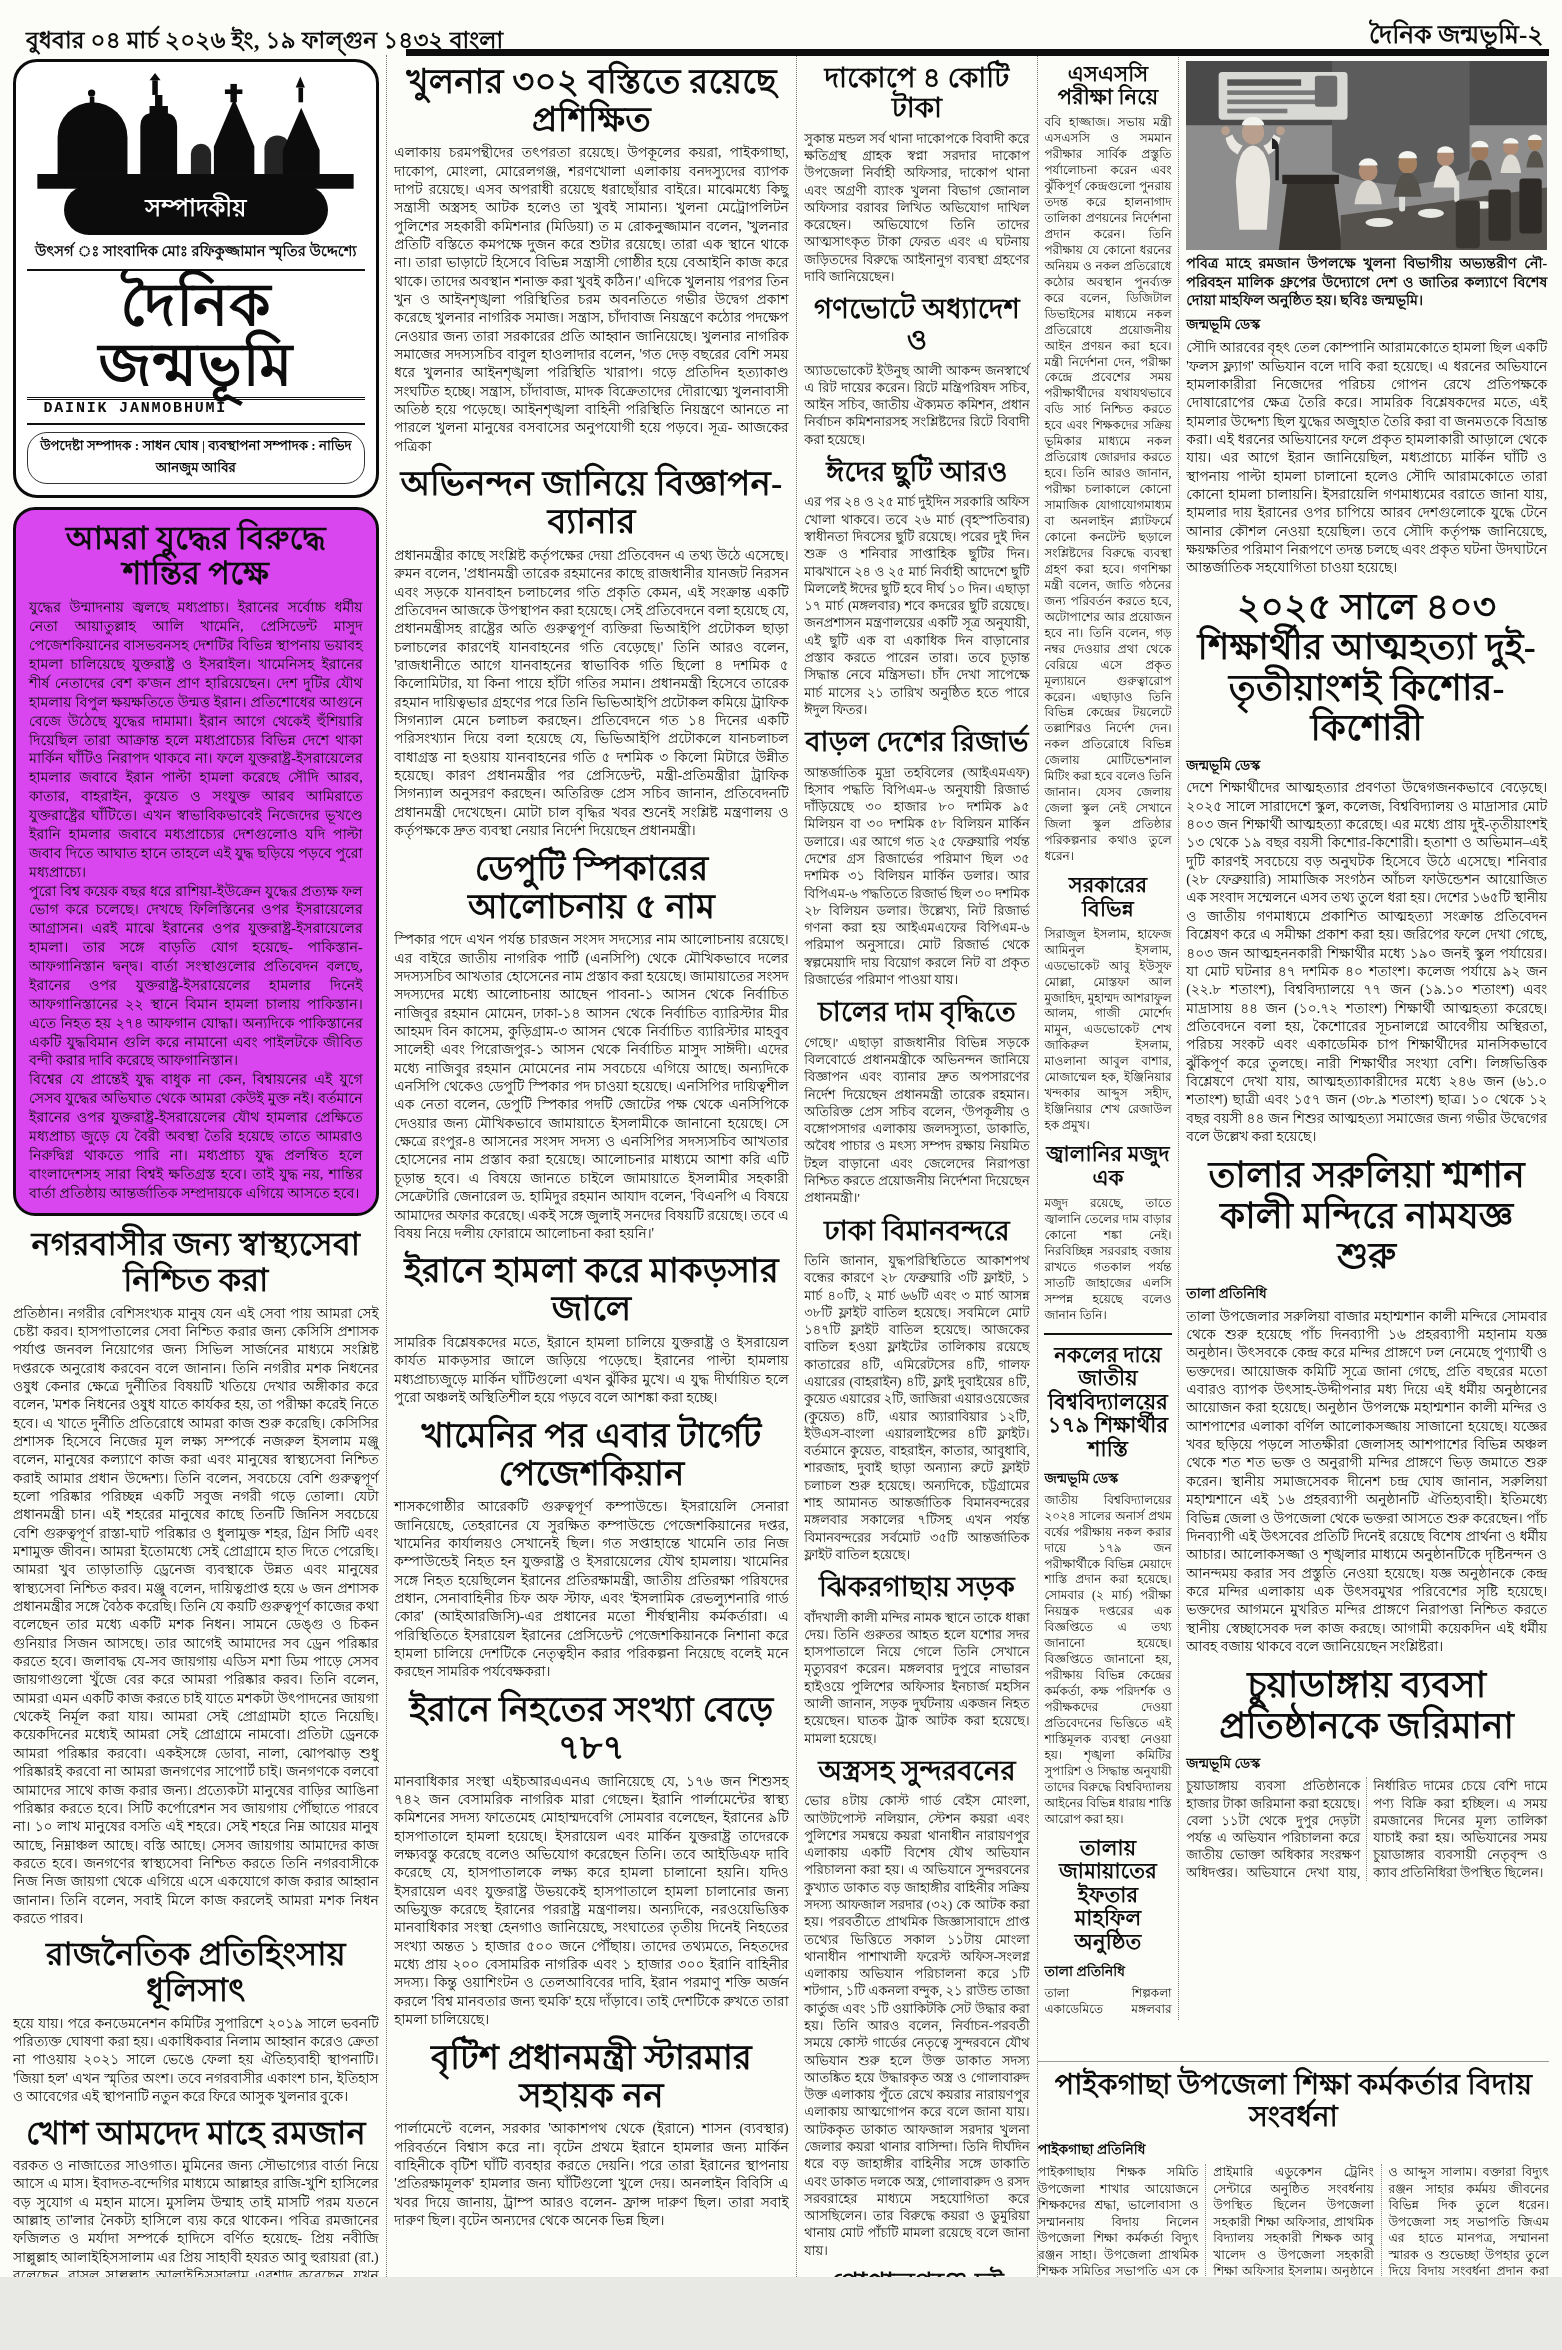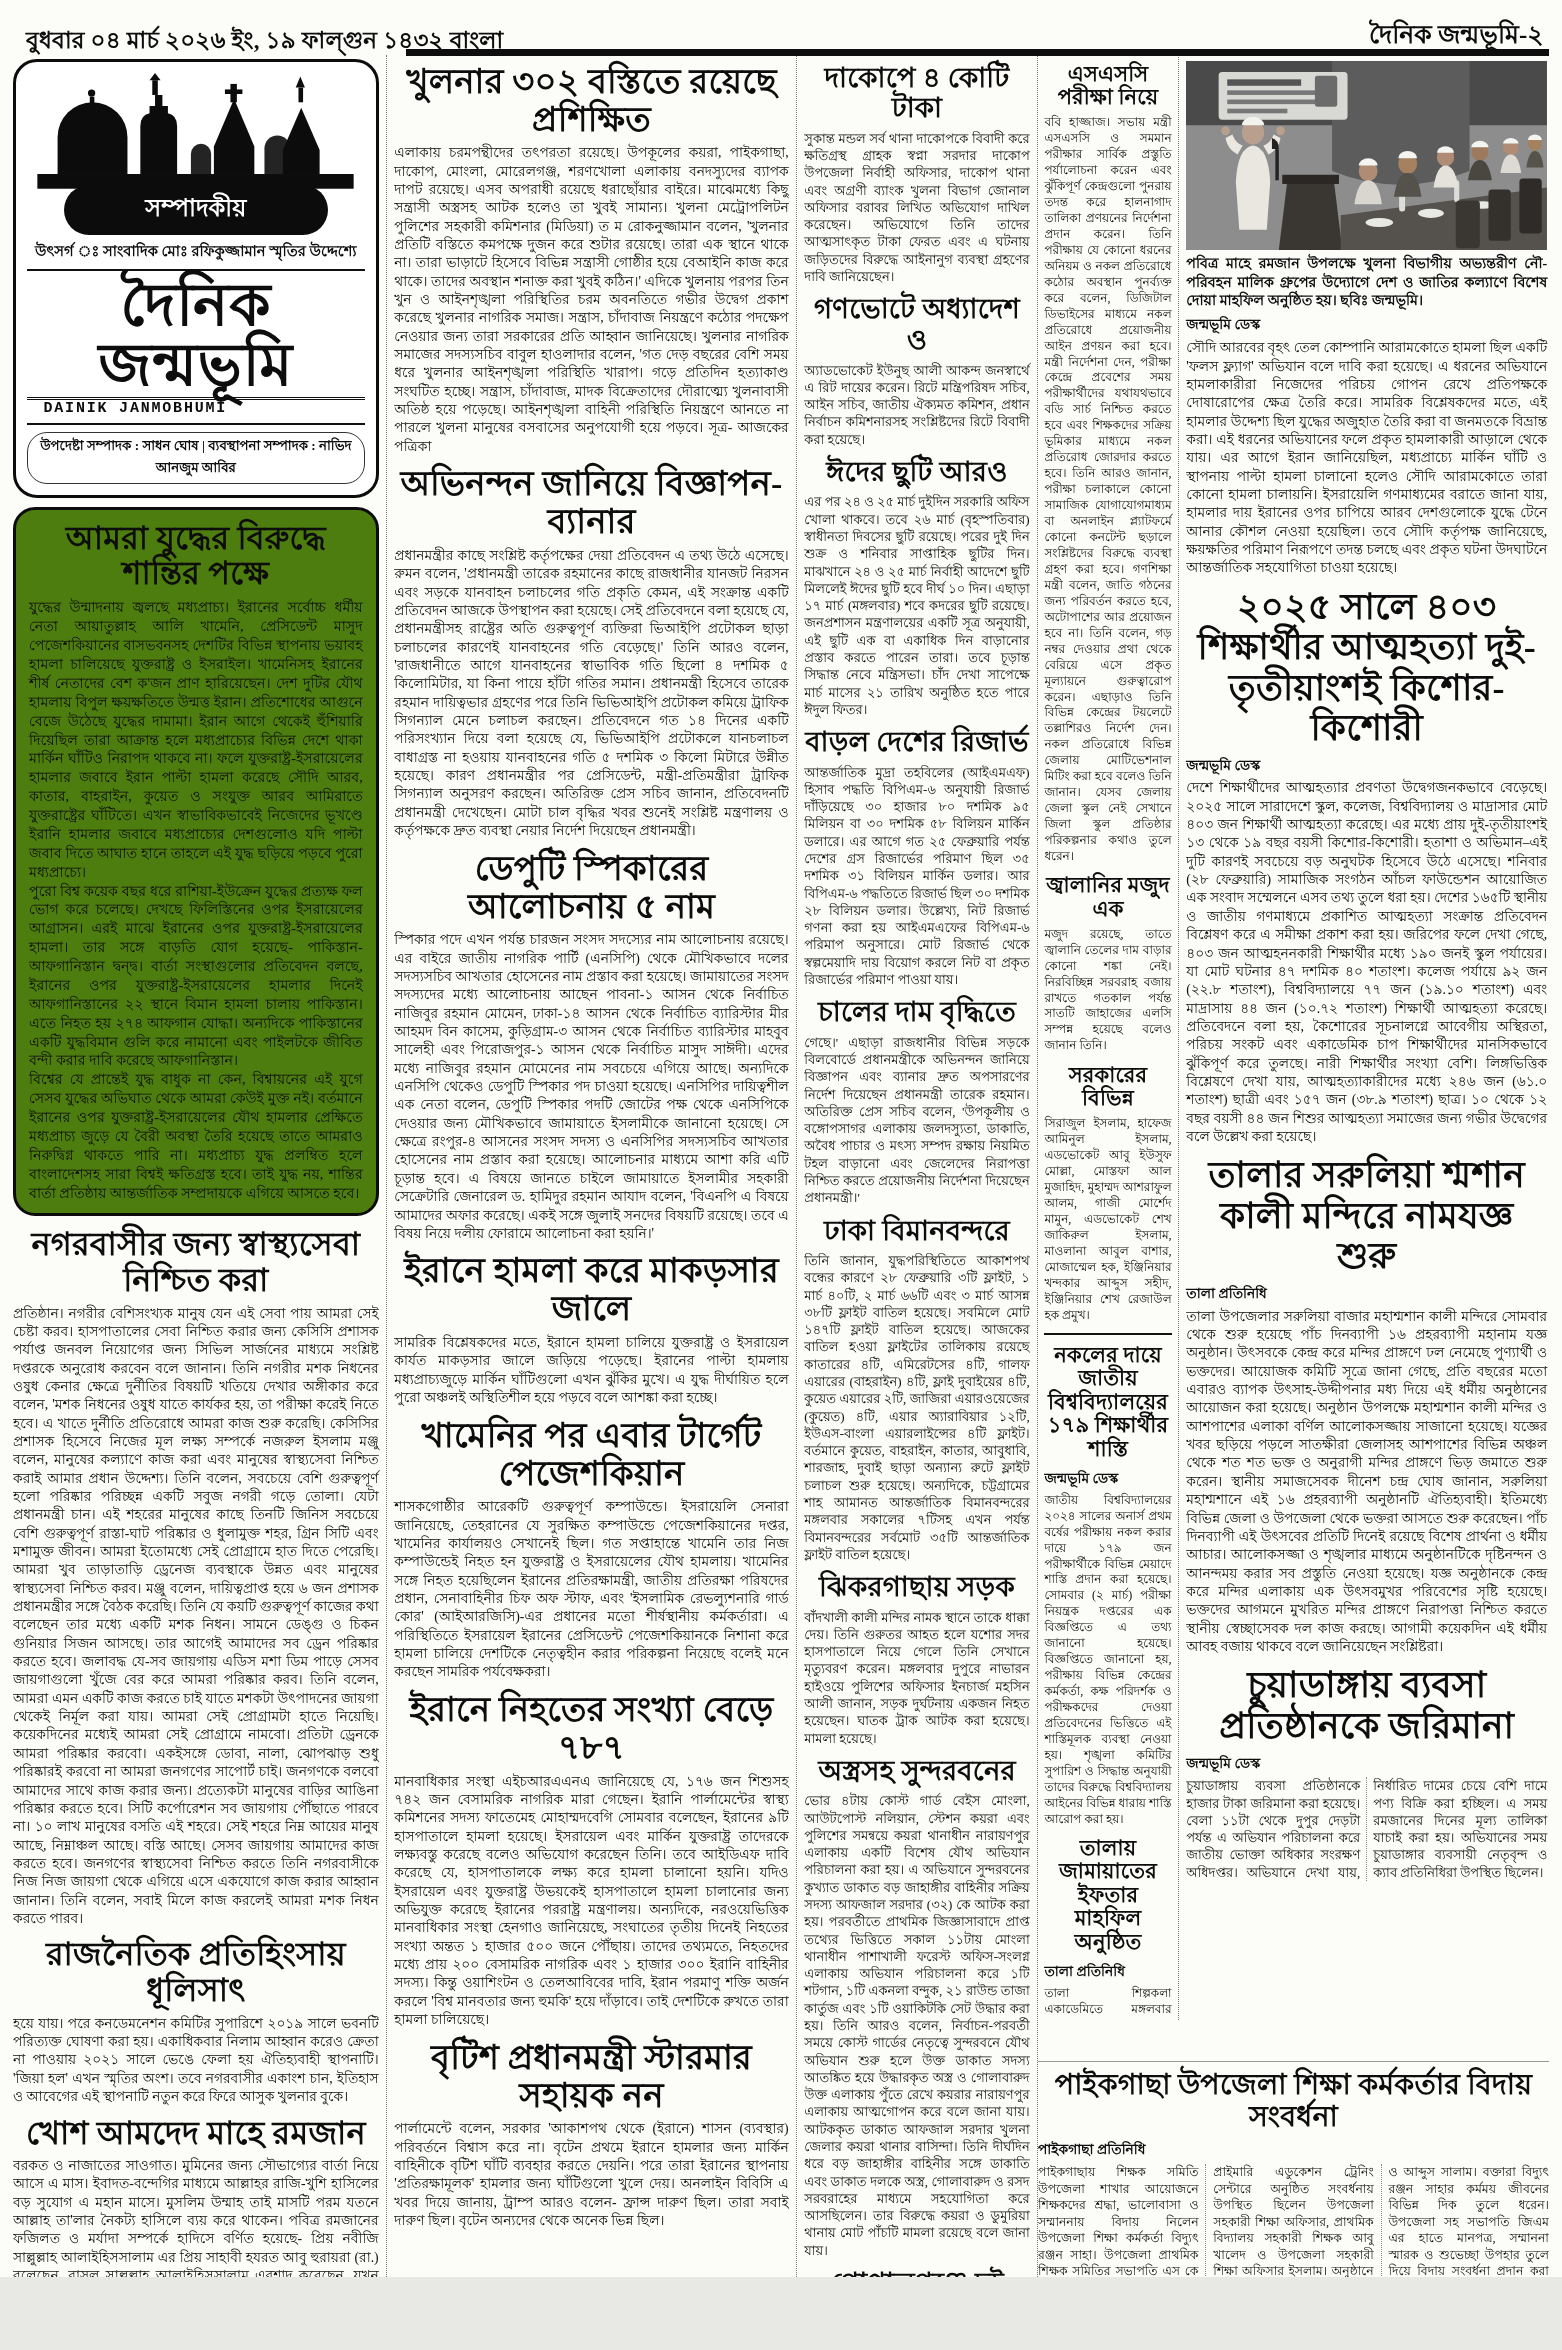--- a/index.html
+++ b/index.html
@@ -43,21 +43,21 @@
   
   .masthead-box { border:3.7px solid #0c0c0c; border-radius:24px; padding:9.2px 11px 11px 11px; text-align:center; margin-bottom:9.2px; background:#fff; }
   .skyline { display:block; margin:0 auto; }
   .editorial-pill { display:block; width:78%; margin:-24px auto 3.7px auto; background:#0c0c0c; color:#fff; font-weight:bold; font-size:24px; border-radius:27.5px; padding:3.7px 0 6.4px 0; position:relative; }
   .dedication { font-weight:bold; font-size:14.7px; border-bottom:2.8px solid #111; padding-bottom:5.5px; margin-bottom:1.8px; }
   .paper-title { font-size:59px; font-weight:700; letter-spacing:0.9px; line-height:1.02; border-bottom:3.7px double #111; padding:1.8px 0 1.8px 0; }
   .paper-title-en { text-align:left; font-family:Liberation Mono, monospace; font-weight:bold; font-size:15px; letter-spacing:1.8px; border-bottom:2.8px solid #111; padding:0 0 5.5px 16.5px; margin-bottom:7.3px; }
   .advisors { border:1.8px solid #333; border-radius:20px; font-weight:bold; font-size:13.3px; padding:2.8px 5.5px; }
 
   
-  .editorial-box { border:3.7px solid #0c0c0c; border-radius:22px; padding:7.3px 13px 11px 13px; margin-bottom:11px; background:#4d7c0f; }
+  .editorial-box { border:3.7px solid #0c0c0c; border-radius:22px; padding:7.3px 13px 11px 13px; margin-bottom:11px; background:#d946ef; }
   .editorial-box h2 { text-align:center; font-size:37px; font-weight:bold; line-height:1.1; margin-bottom:7.3px; }
   .editorial-box .abody { font-size:14.2px; }
 
   
   .photo-wrap { margin:1.8px 0 3.7px 0; }
   .photo-frame { width:100%; height:189px; background:#9a9a9a; overflow:hidden; }
   .caption { font-weight:bold; font-size:14.2px; text-align:justify; line-height:1.3; margin:4.6px 0 1.8px 0; }
 
   .bottom-span { border-top:1.8px solid #999; padding-top:3.7px; }
   .bottom-span .cols3 .abody { column-count:3; column-gap:14.7px; column-rule:1.8px dotted #888; font-size:12.4px; }
@@ -206,26 +206,26 @@
     <div class="right-region">
       <div class="right-top">
 
         <div class="c4">
           <div>
               <section class="article">
                 <h2>এসএসসি পরীক্ষা নিয়ে</h2>
                 <div class="abody">ববি হাজ্জাজ। সভায় মন্ত্রী এসএসসি ও সমমান পরীক্ষার সার্বিক প্রস্তুতি পর্যালোচনা করেন এবং ঝুঁকিপূর্ণ কেন্দ্রগুলো পুনরায় তদন্ত করে হালনাগাদ তালিকা প্রণয়নের নির্দেশনা প্রদান করেন। তিনি পরীক্ষায় যে কোনো ধরনের অনিয়ম ও নকল প্রতিরোধে কঠোর অবস্থান পুনর্ব্যক্ত করে বলেন, ডিজিটাল ডিভাইসের মাধ্যমে নকল প্রতিরোধে প্রয়োজনীয় আইন প্রণয়ন করা হবে। মন্ত্রী নির্দেশনা দেন, পরীক্ষা কেন্দ্রে প্রবেশের সময় পরীক্ষার্থীদের যথাযথভাবে বডি সার্চ নিশ্চিত করতে হবে এবং শিক্ষকদের সক্রিয় ভূমিকার মাধ্যমে নকল প্রতিরোধ জোরদার করতে হবে। তিনি আরও জানান, পরীক্ষা চলাকালে কোনো সামাজিক যোগাযোগমাধ্যম বা অনলাইন প্ল্যাটফর্মে কোনো কনটেন্ট ছড়ালে সংশ্লিষ্টদের বিরুদ্ধে ব্যবস্থা গ্রহণ করা হবে। গণশিক্ষা মন্ত্রী বলেন, জাতি গঠনের জন্য পরিবর্তন করতে হবে, অটোপাশের আর প্রয়োজন হবে না। তিনি বলেন, গড় নম্বর দেওয়ার প্রথা থেকে বেরিয়ে এসে প্রকৃত মূল্যায়নে গুরুত্বারোপ করেন। এছাড়াও তিনি বিভিন্ন কেন্দ্রের টয়লেটে তল্লাশিরও নির্দেশ দেন। নকল প্রতিরোধে বিভিন্ন জেলায় মোটিভেশনাল মিটিং করা হবে বলেও তিনি জানান। যেসব জেলায় জেলা স্কুল নেই সেখানে জিলা স্কুল প্রতিষ্ঠার পরিকল্পনার কথাও তুলে ধরেন।</div>
               </section>
               <section class="article">
+                <h2>সরকারের বিভিন্ন</h2>
+                <div class="abody">সিরাজুল ইসলাম, হাফেজ আমিনুল ইসলাম, এডভোকেট আবু ইউসুফ মোল্লা, মোস্তফা আল মুজাহিদ, মুহাম্মদ আশরাফুল আলম, গাজী মোর্শেদ মামুন, এডভোকেট শেখ জাকিরুল ইসলাম, মাওলানা আবুল বাশার, মোজাম্মেল হক, ইঞ্জিনিয়ার খন্দকার আব্দুস সহীদ, ইঞ্জিনিয়ার শেখ রেজাউল হক প্রমুখ।</div>
+              </section>
+              <section class="article">
                 <h2>জ্বালানির মজুদ এক</h2>
                 <div class="abody">মজুদ রয়েছে, তাতে জ্বালানি তেলের দাম বাড়ার কোনো শঙ্কা নেই। নিরবিচ্ছিন্ন সরবরাহ বজায় রাখতে গতকাল পর্যন্ত সাতটি জাহাজের এলসি সম্পন্ন হয়েছে বলেও জানান তিনি।</div>
-              </section>
-              <section class="article">
-                <h2>সরকারের বিভিন্ন</h2>
-                <div class="abody">সিরাজুল ইসলাম, হাফেজ আমিনুল ইসলাম, এডভোকেট আবু ইউসুফ মোল্লা, মোস্তফা আল মুজাহিদ, মুহাম্মদ আশরাফুল আলম, গাজী মোর্শেদ মামুন, এডভোকেট শেখ জাকিরুল ইসলাম, মাওলানা আবুল বাশার, মোজাম্মেল হক, ইঞ্জিনিয়ার খন্দকার আব্দুস সহীদ, ইঞ্জিনিয়ার শেখ রেজাউল হক প্রমুখ।</div>
               </section>
               <section class="article ruled">
                 <h2>নকলের দায়ে জাতীয় বিশ্ববিদ্যালয়ের ১৭৯ শিক্ষার্থীর শাস্তি</h2>
                 <div class="byline">জন্মভূমি ডেস্ক</div>
                 <div class="abody">জাতীয় বিশ্ববিদ্যালয়ের ২০২৪ সালের অনার্স প্রথম বর্ষের পরীক্ষায় নকল করার দায়ে ১৭৯ জন পরীক্ষার্থীকে বিভিন্ন মেয়াদে শাস্তি প্রদান করা হয়েছে। সোমবার (২ মার্চ) পরীক্ষা নিয়ন্ত্রক দপ্তরের এক বিজ্ঞপ্তিতে এ তথ্য জানানো হয়েছে। বিজ্ঞপ্তিতে জানানো হয়, পরীক্ষায় বিভিন্ন কেন্দ্রের কর্মকর্তা, কক্ষ পরিদর্শক ও পরীক্ষকদের দেওয়া প্রতিবেদনের ভিত্তিতে এই শাস্তিমূলক ব্যবস্থা নেওয়া হয়। শৃঙ্খলা কমিটির সুপারিশ ও সিদ্ধান্ত অনুযায়ী তাদের বিরুদ্ধে বিশ্ববিদ্যালয় আইনের বিভিন্ন ধারায় শাস্তি আরোপ করা হয়।</div>
               </section>
               <section class="article">
                 <h2>তালায় জামায়াতের ইফতার মাহফিল অনুষ্ঠিত</h2>
                 <div class="byline">তালা প্রতিনিধি</div>
                 <div class="abody">তালা শিল্পকলা একাডেমিতে মঙ্গলবার বাংলাদেশ জামায়াতে ইসলামীর পক্ষ থেকে সম্মানে ইফতার মাহফিল অনুষ্ঠিত হয়। অনুষ্ঠানে প্রধান অতিথি ছিলেন সাতক্ষীরা-১ আসনের নবনির্বাচিত সংসদ সদস্য অধ্যক্ষ মোঃ ইজাজ। সভাপতিত্ব করেন জামায়াতের মফিদুল্লাহ। সাংবাদিক হোসেনের পরিচালনায় অতিথি ছিলেন জামায়াতের নায়েবে আমীর মাহমুদুল হক, ফেডারেশনের সভাপতি সুজায়েত আলী, সেক্রেটারি মোঃ আমীর ডাঃ আফসার, সেক্রেটারী মাওলানা ইসলামকাটী ইউনিয়ন এবং তালা প্রেসক্লাবের এম. এ. হাকিম প্রমুখ।</div>

